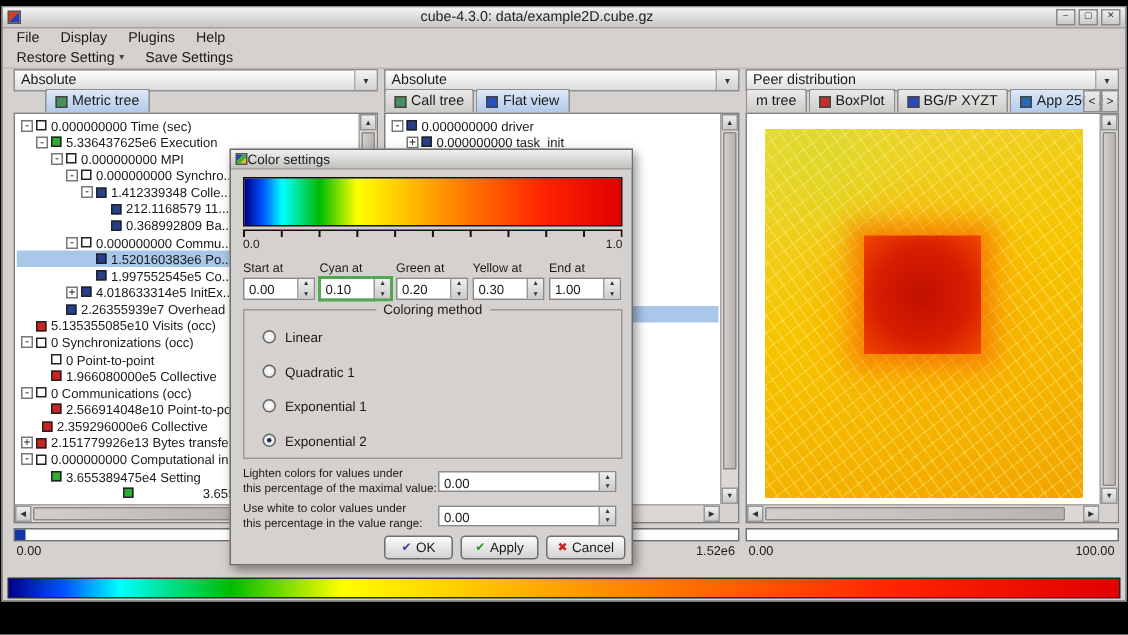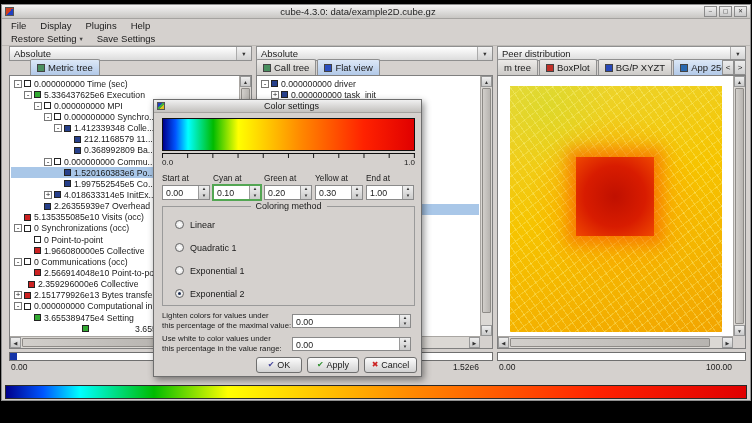--- a/index.html
+++ b/index.html
@@ -55,34 +55,34 @@
   .expander{width:8px;height:8px;flex:0 0 8px;border:1px solid #777;background:#fff;
             font-size:8px;line-height:6px;text-align:center;color:#222;margin-right:2px;}
   .expander.blank{visibility:hidden;}
   .mbox{width:7px;height:7px;flex:0 0 7px;border:1px solid #222;margin-right:3px;}
   .row-text{overflow:hidden;}
   
   .minibar{position:absolute;top:347px;height:9px;background:#fff;border:1px solid #6f6f6f;}
   .minibar .seg{position:absolute;left:0;top:0;bottom:0;width:7px;}
   .footer{position:absolute;top:357px;height:11px;font-size:8.5px;}
   .footer .fmin{position:absolute;left:2px;top:0;}
-  .footer .fmax{position:absolute;right:14px;top:0;white-space:nowrap;}
+  .footer .fmax{position:absolute;right:3px;top:0;white-space:nowrap;}
   .rainbow{position:absolute;left:3px;top:380px;width:742px;height:14px;border:1px solid #2a2a2a;}
   
   .heatmap{position:absolute;left:12px;top:10px;width:212px;height:246px;}
   .heat-core{position:absolute;left:31%;top:29%;width:37%;height:32%;}
   .sel-strip{position:absolute;left:1px;right:13px;height:11px;}
   
   #dialog{position:absolute;left:151px;top:94px;width:269px;height:278px;z-index:100;
           background:#d5d1ce;border:1px solid #6e6e6e;box-shadow:2px 3px 7px rgba(0,0,0,.45);}
   .dlg-title{position:absolute;left:0;top:0;right:0;height:13px;display:flex;align-items:center;padding:0 3px;
              background:linear-gradient(#f0f0f0,#c3c1be);border-bottom:1px solid #a5a3a0;}
   .dlg-icon{width:8px;height:8px;border:1px solid #555;
             background:linear-gradient(135deg,#2040c0 0 35%,#40b040 35% 65%,#e0c020 65% 100%);}
-  .dlg-title-text{flex:1;text-align:center;font-size:9px;}
+  .dlg-title-text{flex:1;text-align:left;font-size:9px;}
   .preview{position:absolute;left:8px;top:18px;width:253px;height:33px;border:1px solid #101010;}
   .scale{position:absolute;left:8px;top:53px;width:253px;height:16px;}
   .scale-ticks{height:5px;border-top:1px solid #101010;
                background-image:linear-gradient(to right,#101010 1px,transparent 1px);background-size:25.2px 100%;}
   .scale-labels{position:relative;height:9px;font-size:8px;}
   .scale-labels .smin{position:absolute;left:0;}
   .scale-labels .smax{position:absolute;right:0;}
   .stop-col{position:absolute;top:73px;width:48px;}
   .stop-label{font-size:8.3px;white-space:nowrap;}
   .spin{display:flex;height:15px;border:1px solid #8a8a8a;background:#fff;margin-top:2px;}

